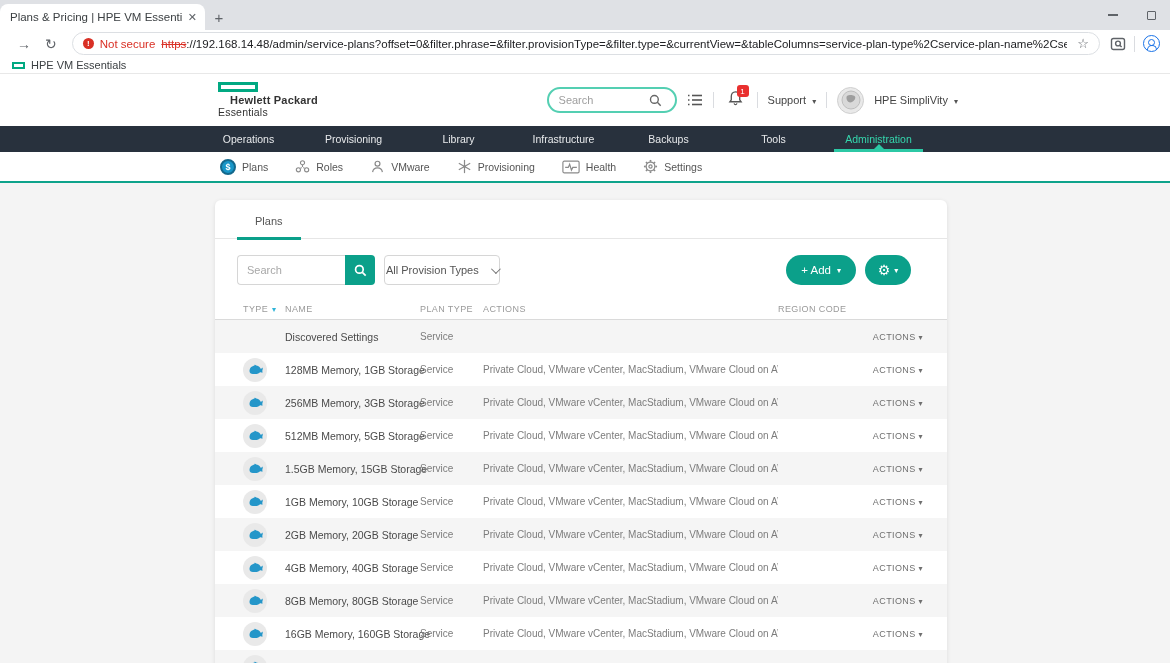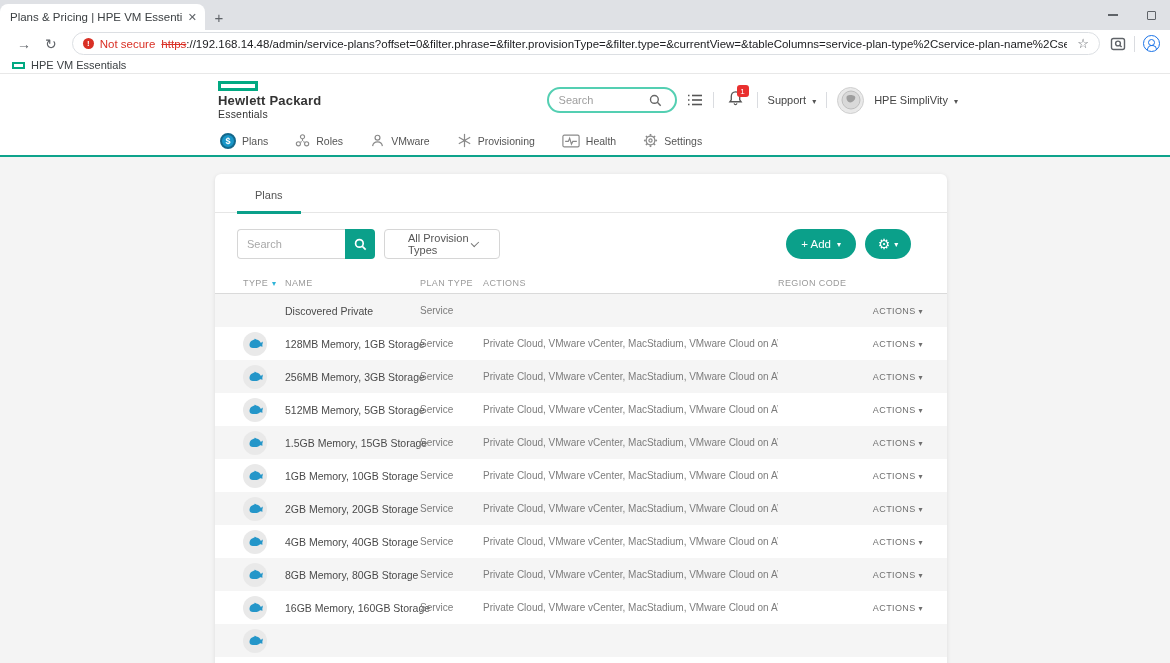--- a/index.html
+++ b/index.html
@@ -33,21 +33,21 @@
   .avatar-browser::after { content:""; position:absolute; left:2.5px; top:9px; width:8.5px; height:4px; border-radius:5px 5px 0 0; border:1.4px solid #1a73e8; border-bottom:none; }
 
   .bookmarks { height:17px; background:#fff; display:flex; align-items:center; padding:0 12px; gap:6px; border-bottom:1px solid #e8e8e8; }
   .hpe-favicon { width:13px; height:7px; border:2px solid #01a982; }
   .bookmark-label { font-size:11px; color:#3c4043; }
 
   
   .app-header { height:52px; background:#fff; display:flex; align-items:center; }
   .hpe-logo { margin-left:218px; }
   .hpe-mark { width:40px; height:10px; border:3px solid #01a982; margin-bottom:2px; }
-  .logo-l1 { font-size:13px; font-weight:bold; color:#333; letter-spacing:.2px; }
+  .logo-l1 { font-size:11px; font-weight:bold; color:#333; letter-spacing:.2px;margin-left:12px; }
   .logo-l2 { font-size:10.5px; color:#333; letter-spacing:.2px; }
   .header-right { margin-left:auto; margin-right:212px; display:flex; align-items:center; gap:10px; }
   .search-pill { width:130px; height:26px; border:2px solid #54cfb2; border-radius:14px; display:flex; align-items:center; padding:0 10px; gap:6px; }
   .search-pill input { border:none; outline:none; width:84px; font-size:11px; color:#444; font-family:inherit; }
   .search-pill input::placeholder { color:#9e9e9e; }
   .hicon { color:#555; display:flex; align-items:center; }
   .bell-wrap { position:relative; margin:0 4px; }
   .badge { position:absolute; top:-5px; right:-6px; min-width:12px; height:12px; background:#e9302f; color:#fff; border-radius:3px; font-size:8px; display:flex; align-items:center; justify-content:center; padding:0 2px; }
   .hdr-label { font-size:11px; color:#444; white-space:nowrap; }
   .caret-down { font-size:8px; color:#555; margin-left:3px; }
@@ -70,21 +70,21 @@
   .content { position:relative; height:478px; background:#f4f4f4; }
   .card { position:absolute; left:215px; top:17px; width:732px; height:700px; background:#fff; border-radius:6px; box-shadow:0 1px 4px rgba(0,0,0,.10); }
   .card-tabs { height:39px; border-bottom:1px solid #e6e6e6; display:flex; align-items:flex-end; padding-left:22px; }
   .plans-tab { font-size:11px; color:#555; padding:0 18px 10px 18px; border-bottom:3px solid #0ba08a; margin-bottom:-2px; cursor:pointer; }
 
   .filter-row { display:flex; align-items:center; padding:16px 36px 14px 22px; gap:9px; }
   .search-combo { display:flex; }
   .search-combo input { width:108px; height:30px; border:1px solid #d6d6d6; border-right:none; border-radius:4px 0 0 4px; padding:0 9px; font-size:11px; color:#444; outline:none; font-family:inherit; }
   .search-combo input::placeholder { color:#a8a8a8; }
   .search-btn { width:30px; height:30px; background:#0ba08a; border:none; border-radius:0 4px 4px 0; display:flex; align-items:center; justify-content:center; cursor:pointer; }
-  .select-box { height:30px; border:1px solid #d6d6d6; border-radius:4px; background:#fff; display:flex; align-items:center; justify-content:space-between; padding:0 23px; font-size:11px; color:#555; cursor:pointer; }
+  .select-box { height:30px; border:1px solid #d6d6d6; border-radius:4px; background:#fff; display:flex; align-items:center; justify-content:space-between; padding:0 1px; font-size:11px; color:#555; cursor:pointer; }
   .sel-provision { width:116px; }
   .sel-type { width:104px; }
   .chev { width:7px; height:7px; border-right:1.4px solid #777; border-bottom:1.4px solid #777; transform:rotate(45deg) translateY(-2px); }
   .filter-spacer { flex:1; }
   .btn-add { height:30px; border:none; border-radius:15px; background:#0ba08a; color:#fff; font-size:11.5px; padding:0 15px; display:flex; align-items:center; gap:6px; cursor:pointer; font-family:inherit;justify-content:center; }
   .btn-add .dd { font-size:8px; }
   .btn-gear { height:30px; width:46px; border:none; border-radius:15px; background:#0ba08a; color:#fff; display:flex; align-items:center; justify-content:center; gap:4px; cursor:pointer; }
   .btn-gear .dd { font-size:8px; }
 
   .grid-row { display:grid; grid-template-columns:42px 135px 63px 295px 1fr 60px; padding:0 24px 0 28px; align-items:center; }
@@ -187,20 +187,29 @@
       <span class="avatar-app">
         <svg width="22" height="22" viewBox="0 0 22 22">
             <circle cx="11" cy="11" r="9" fill="#d9d9d9" stroke="#bdbdbd"></circle>
             <path d="M7 7 C9 5.5 13 5.5 15 7.5 C16 9.5 14 12 12 13 C10 14 7.5 13 6.8 10.8 C6.4 9.4 6.2 8 7 7 Z" fill="#9e9e9e"></path>
           </svg>
       </span>
       <span class="hdr-label"><span>HPE SimpliVity</span> <span class="caret-down">▾</span></span>
     </div>
   </div>
 
+  <div class="main-nav" id="main-nav">
+      <div class="nav-item">Operations</div>
+      <div class="nav-item">Provisioning</div>
+      <div class="nav-item">Library</div>
+      <div class="nav-item">Infrastructure</div>
+      <div class="nav-item">Backups</div>
+      <div class="nav-item">Tools</div>
+      <div class="nav-item active">Administration<span class="up-caret"></span></div>
+    </div>
 
   <div class="sub-nav" id="sub-nav">
       <div class="subnav-item">
         <span class="sicon">
           <span class="coin">$</span>
         </span>
         <span>Plans</span>
       </div>
       <div class="subnav-item">
         <span class="sicon">
@@ -299,21 +308,21 @@
           <div class="th">TYPE<span class="sort-caret">▾</span></div>
           <div class="th">NAME</div>
           <div class="th">PLAN TYPE</div>
           <div class="th">ACTIONS</div>
           <div class="th">REGION CODE</div>
           <div></div>
         </div>
       <div id="table-body">
           <div class="grid-row trow">
             <div></div>
-            <div class="cell-name">Discovered Private</div>
+            <div class="cell-name">Discovered Settings</div>
             <div class="cell-dim">Service</div>
             <div class="cell-dim"></div>
             <div class="cell-dim"></div>
             <div class="cell-actions">ACTIONS <span class="dd">▾</span></div>
           </div>
           <div class="grid-row trow">
             <div>
               <span class="type-icon">
                 <svg width="15" height="13" viewBox="0 0 20 16">
                   <path d="M2 10 C2 5.5 5.5 2.5 10 2.5 C13.6 2.5 16.3 4.6 17.2 7.4 L19.5 5.2 C19.8 7 19.6 8.8 18.8 10.4 C19.4 10.9 19.8 11.5 19.8 11.5 C18.5 12 17.2 12 16 11.7 C14.7 13.3 12.6 14 10 14 L6.5 14 C3.8 14 2 12.4 2 10 Z" fill="#2496c9"></path>

